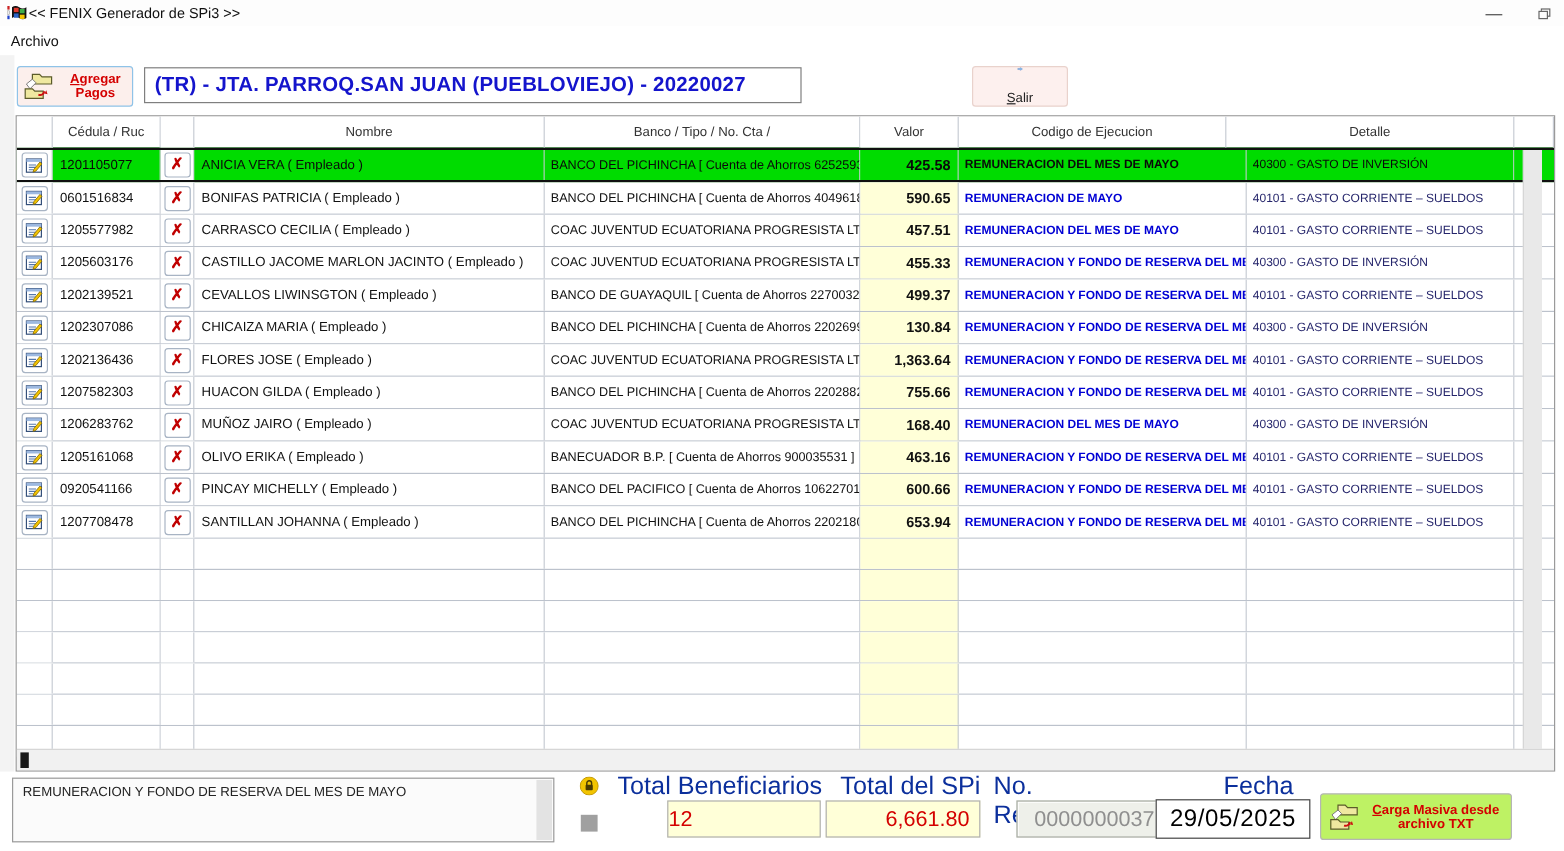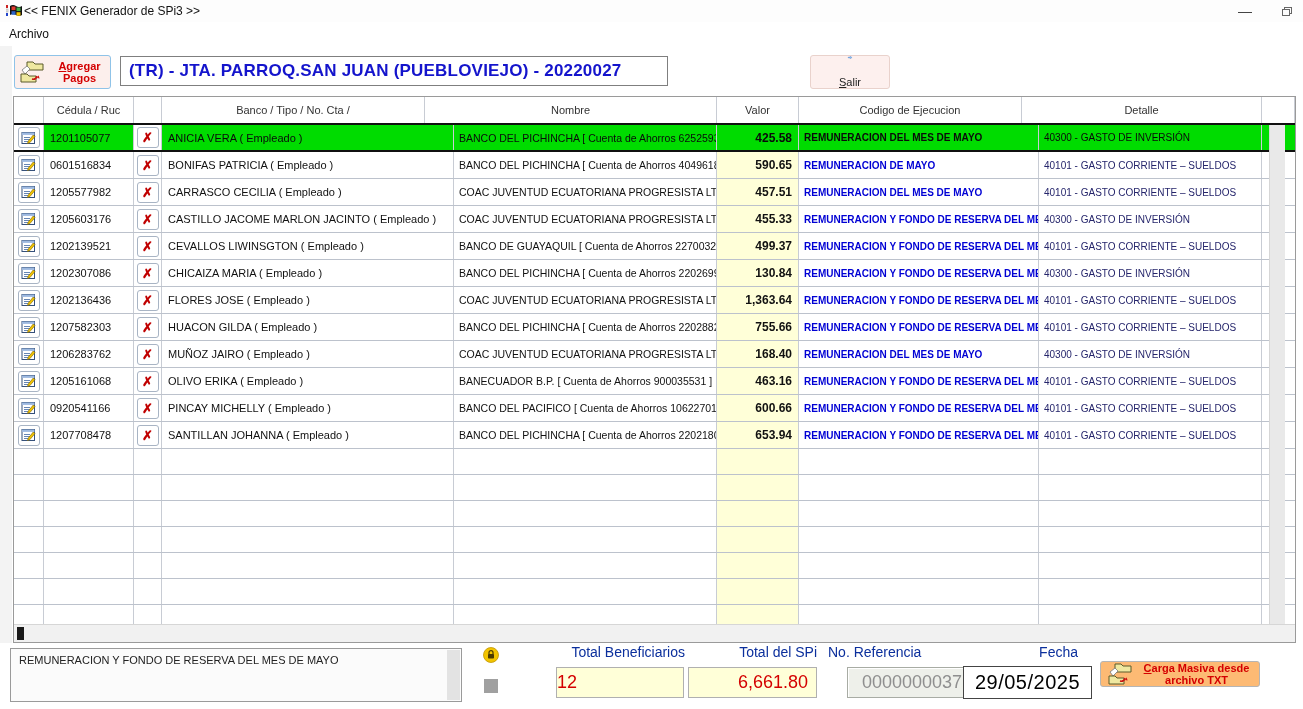--- a/index.html
+++ b/index.html
@@ -70,35 +70,35 @@
   .hscroll { position:absolute; left:0; right:0; bottom:0; height:18px; background:#f1f1f1; border-top:1px solid #d6d6d6; }
   .hscroll .thumb { position:absolute; left:3px; top:2px; width:7px; height:13px; background:#191919; }
 
   
   .detalle-box { position:absolute; left:10px; top:648px; width:452px; height:54px; background:#fbfbfb;
     border:1px solid #9a9a9a; padding:5px 20px 5px 8px; font-size:11px; color:#222; }
   .detalle-box .vtrack { position:absolute; right:1px; top:1px; bottom:1px; width:13px; background:#e3e3e3; }
   .lock-icon { position:absolute; left:483px; top:647px; width:16px; height:16px; }
   .gray-square { position:absolute; left:484px; top:679px; width:14px; height:14px; background:#a0a0a0; }
 
-  .f-label { position:absolute; font-size:14px; color:#0b2f9c; }
+  .f-label { position:absolute; font-size:21px; color:#0b2f9c; }
   .lbl-benef { left:500px; top:644px; width:185px; text-align:right; }
   .lbl-spi   { left:690px; top:644px; width:127px; text-align:right; }
   .lbl-ref   { left:828px; top:644px; width:132px; text-align:left; }
   .lbl-fecha { left:963px; top:644px; width:115px; text-align:right; }
   .f-field { position:absolute; height:31px; display:flex; align-items:center; font-size:18px; }
   .fld-benef { left:556px; top:667px; width:128px; background:#ffffd8; border:1px solid #b0b0b0;
     color:#d40000; padding-right:8px; }
   .fld-spi { left:688px; top:667px; width:129px; background:#ffffd8; border:1px solid #b0b0b0;
     color:#d40000; justify-content:flex-end; padding-right:8px; }
   .fld-ref { left:828px; top:667px; width:130px; background:#eef0ea; border:1px solid #a8aca4;
     box-shadow:inset 1px 1px 0 #fff; color:#8f8f8f; justify-content:center;margin-left:19px; }
   .fld-fecha { left:963px; top:666px; width:129px; height:33px; background:#fff; border:1px solid #444;
     color:#000; font-size:20px; justify-content:center; letter-spacing:.5px; }
-  .btn-carga { position:absolute; left:1100px; top:661px; width:160px; height:26px; background:#fdba74;
+  .btn-carga { position:absolute; left:1100px; top:661px; width:160px; height:39px; background:#bef264;
     border:1px solid #b5b5b5; border-radius:3px; display:flex; align-items:center; gap:5px; padding-left:6px; cursor:pointer; }
   .btn-carga .lbl { color:#d40000; font-weight:bold; font-size:11px; line-height:12px; text-align:center; flex:1; padding-right:4px; }
 </style>
 </head>
 <body>
 
 <div id="app">
 
   <div class="titlebar">
     <svg class="win-icon" viewBox="0 0 18 16">
@@ -150,22 +150,22 @@
       <path d="M3 4.5 h9 v-3.5 l8 5.5 -8 5.5 v-3.5 h-9 z" fill="#8ec7f5" stroke="#1a4fae" stroke-width="1"></path>
     </svg>
     <span class="lbl accel">Salir</span>
   </button>
 
   <div class="grid">
     <div class="grid-header">
       <div class="cell c-icon"></div>
       <div class="cell c-ced" style="justify-content:center;padding-left:0">Cédula / Ruc</div>
       <div class="cell c-x"></div>
+      <div class="cell c-nom" style="justify-content:center;padding-left:0">Nombre</div>
       <div class="cell c-ban" style="justify-content:center;padding-left:0">Banco / Tipo / No. Cta /</div>
-      <div class="cell c-nom" style="justify-content:center;padding-left:0">Nombre</div>
       <div class="cell c-val" style="justify-content:center;padding-right:0;background:#fff;font-weight:normal;font-size:11px">Valor</div>
       <div class="cell c-cod" style="justify-content:center;padding-left:0;color:#333;font-size:11px">Codigo de Ejecucion</div>
       <div class="cell c-det" style="justify-content:center;padding-left:0;color:#333;font-weight:normal;font-size:11px">Detalle</div>
       <div class="cell c-fill"></div>
     </div>
     <div>
         <div class="grid-row highlighted">
           <div class="cell c-icon">
             <button class="mini-btn">
               <svg width="15" height="14" viewBox="0 0 15 14">

